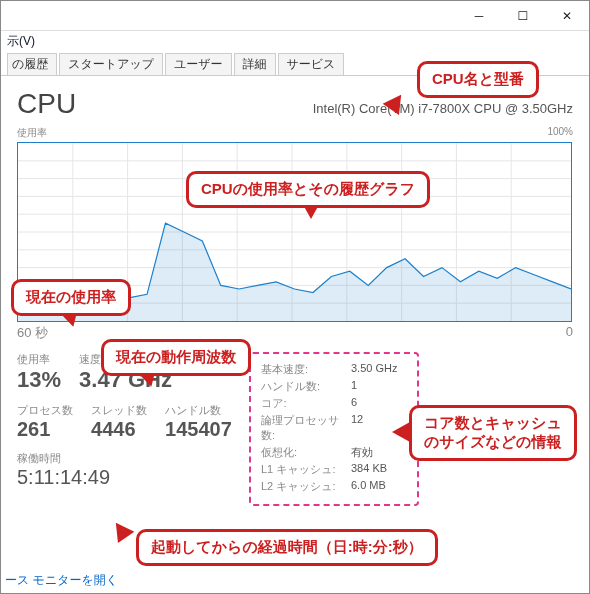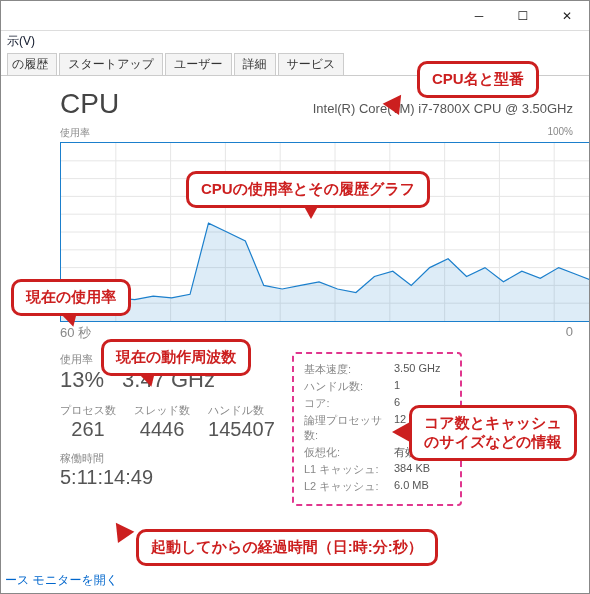--- a/index.html
+++ b/index.html
@@ -45,21 +45,21 @@
   .tab {
     border: 1px solid #ccc;
     border-bottom: none;
     padding: 2px 8px;
     font-size: 12px;
     background: #f4f4f4;
     color: #333;
     cursor: default;
   }
   .tab.trunc { padding-left: 4px; }
-  .content { padding: 12px 16px 6px 16px; position: relative; margin-left: 43px; }
+  .content { padding: 12px 16px 6px 16px; position: relative; }
   .header-row {
     display: flex;
     justify-content: space-between;
     align-items: baseline;
     margin-bottom: 6px;
   }
   .cpu-title { font-size: 28px; font-weight: 400; color: #444; }
   .cpu-name { font-size: 13px; color: #555; }
   .graph-label-row {
     display: flex; justify-content: space-between;
@@ -78,21 +78,21 @@
   .graph-fill { fill: rgba(27,127,204,0.15); stroke: none; }
   .graph-grid line { stroke: #e6e6e6; stroke-width: 1; }
   .graph-bottom {
     display: flex; justify-content: space-between;
     font-size: 13px; color: #888; margin-top: 2px;
   }
   .stats-row { display: flex; margin-top: 10px; }
   .left-stats { width: 220px; }
   .stat-grid { display: flex; gap: 18px; margin-bottom: 10px; }
   .stat .lbl { font-size: 11px; color: #888; }
-  .stat .val { font-size: 20px; color: #555; font-weight: 400; text-align: center; }
+  .stat .val { font-size: 20px; color: #555; font-weight: 700; }
   .stat .val-big { font-size: 22px; }
   .uptime .lbl { font-size: 11px; color: #888; }
   .uptime .val { font-size: 20px; color: #555; }
   .right-details {
     margin-left: 12px;
     padding: 8px 10px;
     border: 2px dashed #e0368e;
     border-radius: 4px;
     font-size: 11px;
     color: #555;

